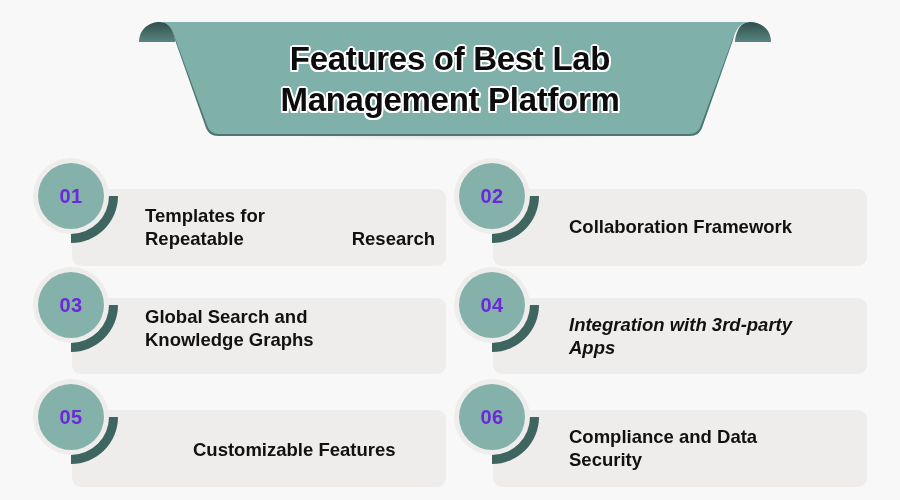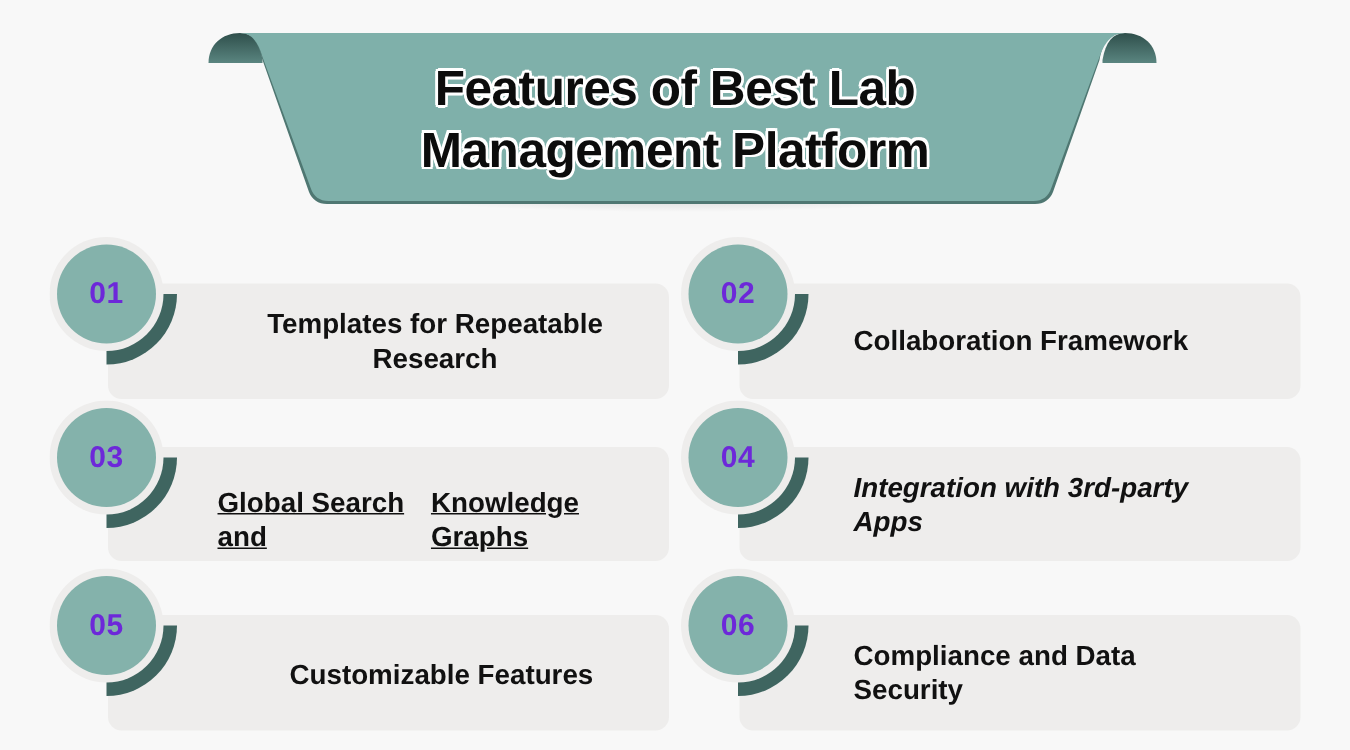--- a/index.html
+++ b/index.html
@@ -81,21 +81,21 @@
 </div>
 
 <div>
   <div class="card" style="left:72px; top:189px; width:374px; height:77px;"></div>
   <svg class="badge" style="left:33px; top:158px;" width="90" height="90" viewBox="0 0 90 90">
     <path d="M38,38 L85,38 A47,47 0 0 1 38,85 Z" fill="#3f6560"></path>
     <circle cx="38" cy="38" r="38" fill="#eeedec"></circle>
     <circle cx="38" cy="38" r="33" fill="#84b2ab"></circle>
   </svg>
   <div class="badge-num" style="left:33px; top:158px;">01</div>
-  <div class="card-text" style="left:145px; top:204px; width:290px; flex-direction:column; align-items:center;">
+  <div class="card-text" style="left:145px; top:204px; width:290px; flex-direction:row; align-items:flex-end;">
     <span>Templates for Repeatable</span>
     <span>Research</span>
   </div>
 </div>
 
 <div>
   <div class="card" style="left:493px; top:189px; width:374px; height:77px;"></div>
   <svg class="badge" style="left:454px; top:158px;" width="90" height="90" viewBox="0 0 90 90">
     <path d="M38,38 L85,38 A47,47 0 0 1 38,85 Z" fill="#3f6560"></path>
     <circle cx="38" cy="38" r="38" fill="#eeedec"></circle>
@@ -108,21 +108,21 @@
 </div>
 
 <div>
   <div class="card" style="left:72px; top:298px; width:374px; height:76px;"></div>
   <svg class="badge" style="left:33px; top:267px;" width="90" height="90" viewBox="0 0 90 90">
     <path d="M38,38 L85,38 A47,47 0 0 1 38,85 Z" fill="#3f6560"></path>
     <circle cx="38" cy="38" r="38" fill="#eeedec"></circle>
     <circle cx="38" cy="38" r="33" fill="#84b2ab"></circle>
   </svg>
   <div class="badge-num" style="left:33px; top:267px;">03</div>
-  <div class="card-text" style="left:145px; top:323px; width:290px; flex-direction:row; align-items:flex-start;text-decoration:underline;">
+  <div class="card-text" style="left:145px; top:305px; width:290px; flex-direction:column; align-items:flex-start;">
     <span>Global Search and</span>
     <span>Knowledge Graphs</span>
   </div>
 </div>
 
 <div>
   <div class="card" style="left:493px; top:298px; width:374px; height:76px;"></div>
   <svg class="badge" style="left:454px; top:267px;" width="90" height="90" viewBox="0 0 90 90">
     <path d="M38,38 L85,38 A47,47 0 0 1 38,85 Z" fill="#3f6560"></path>
     <circle cx="38" cy="38" r="38" fill="#eeedec"></circle>

